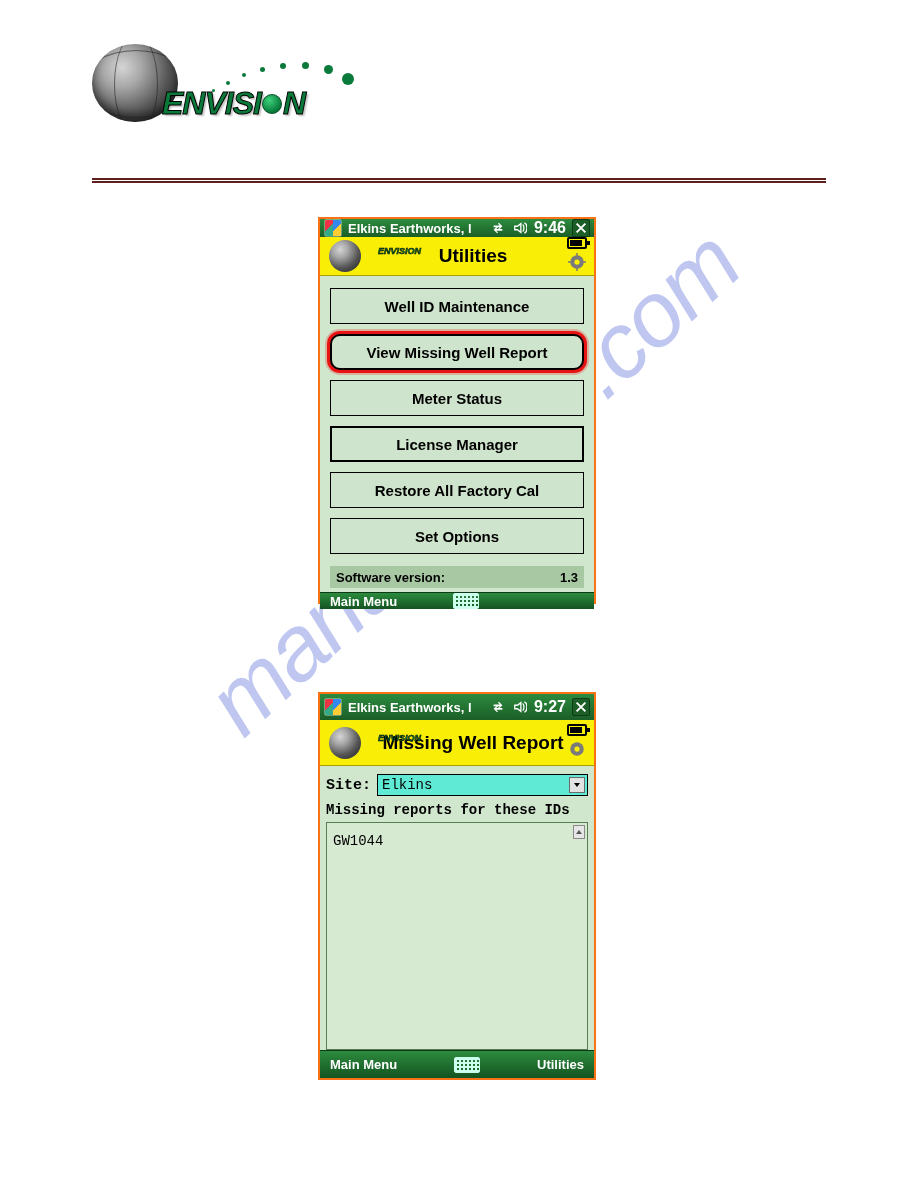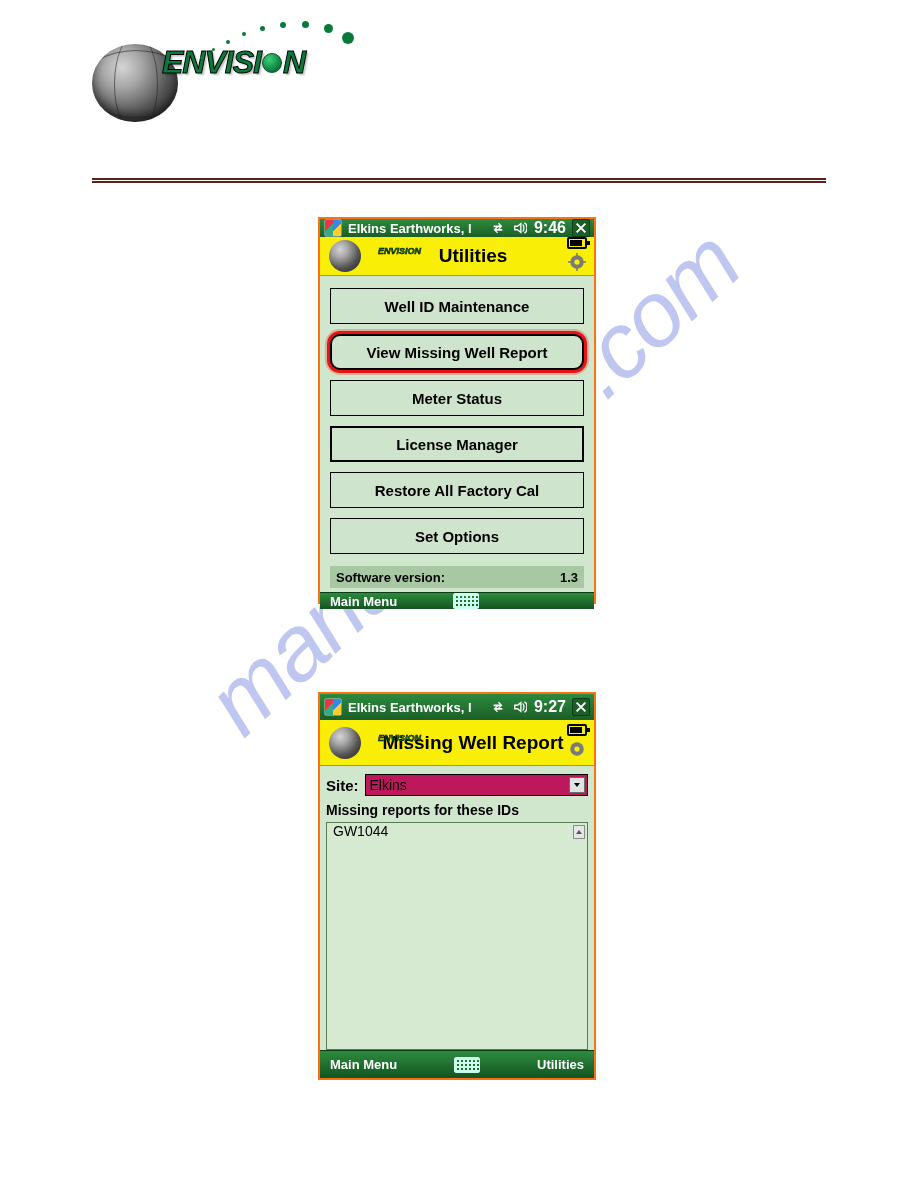--- a/index.html
+++ b/index.html
@@ -10,21 +10,21 @@
     font-family: Arial, Helvetica, sans-serif;
     position: relative;
   }
 
   
   .header {
     position: absolute;
     top: 44px;
     left: 92px;
     display: flex;
-    align-items: flex-start;
+    align-items: flex-end;
     gap: 2px;
   }
   .globe {
     width: 86px;
     height: 78px;
     position: relative;
     border-radius: 50%;
     background: radial-gradient(circle at 35% 30%, #d5d5d5 0%, #a8a8a8 25%, #555 60%, #1a1a1a 100%);
     box-shadow: inset 0 -6px 10px rgba(0,0,0,.5);
     overflow: hidden;
@@ -213,46 +213,46 @@
   .version-row {
     margin-top: 2px;
     height: 22px;
     background: #a7c8a3;
     display:flex; align-items:center;
     padding: 0 6px;
     font-size: 13px; font-weight:700;
   }
   .version-row .v { margin-left:auto; }
 
-  .report-body { padding: 4px 6px 0; }
+  .report-body { padding: 4px 6px 0; font-family: Liberation Mono, monospace; }
   .site-row {
     display:flex; align-items:center; gap:6px;
     margin: 4px 0 4px;
     font-size: 15px; font-weight: 700;
   }
   .site-select {
     flex:1; height:22px;
     border:1px solid #000;
-    background:#be185d;
+    background:#5eead4;
     display:flex; align-items:center; padding:0 4px;
     font-size:14px; font-weight:400;
     position:relative;
   }
   .site-select .arrow {
     position:absolute; right:2px; top:2px; width:16px; height:16px;
     background:#e2e2e2; border:1px solid #6b6b6b;
     display:flex; align-items:center; justify-content:center;
   }
   .subhead { font-size: 14px; font-weight:700; margin:2px 0 4px; }
   .list-pane {
     height: 228px;
     background:#d6ead2;
     border:1px solid #5a7c55;
     position:relative;
-    padding:0 6px;
+    padding:10px 6px;
     font-size:14px;
   }
   .list-scroll {
     position:absolute; top:2px; right:2px; width:12px; height:14px;
     background:#e6e6e6; border:1px solid #8a8a8a;
     display:flex; align-items:center; justify-content:center;
   }
 
   .bottombar {
     height: 28px;

